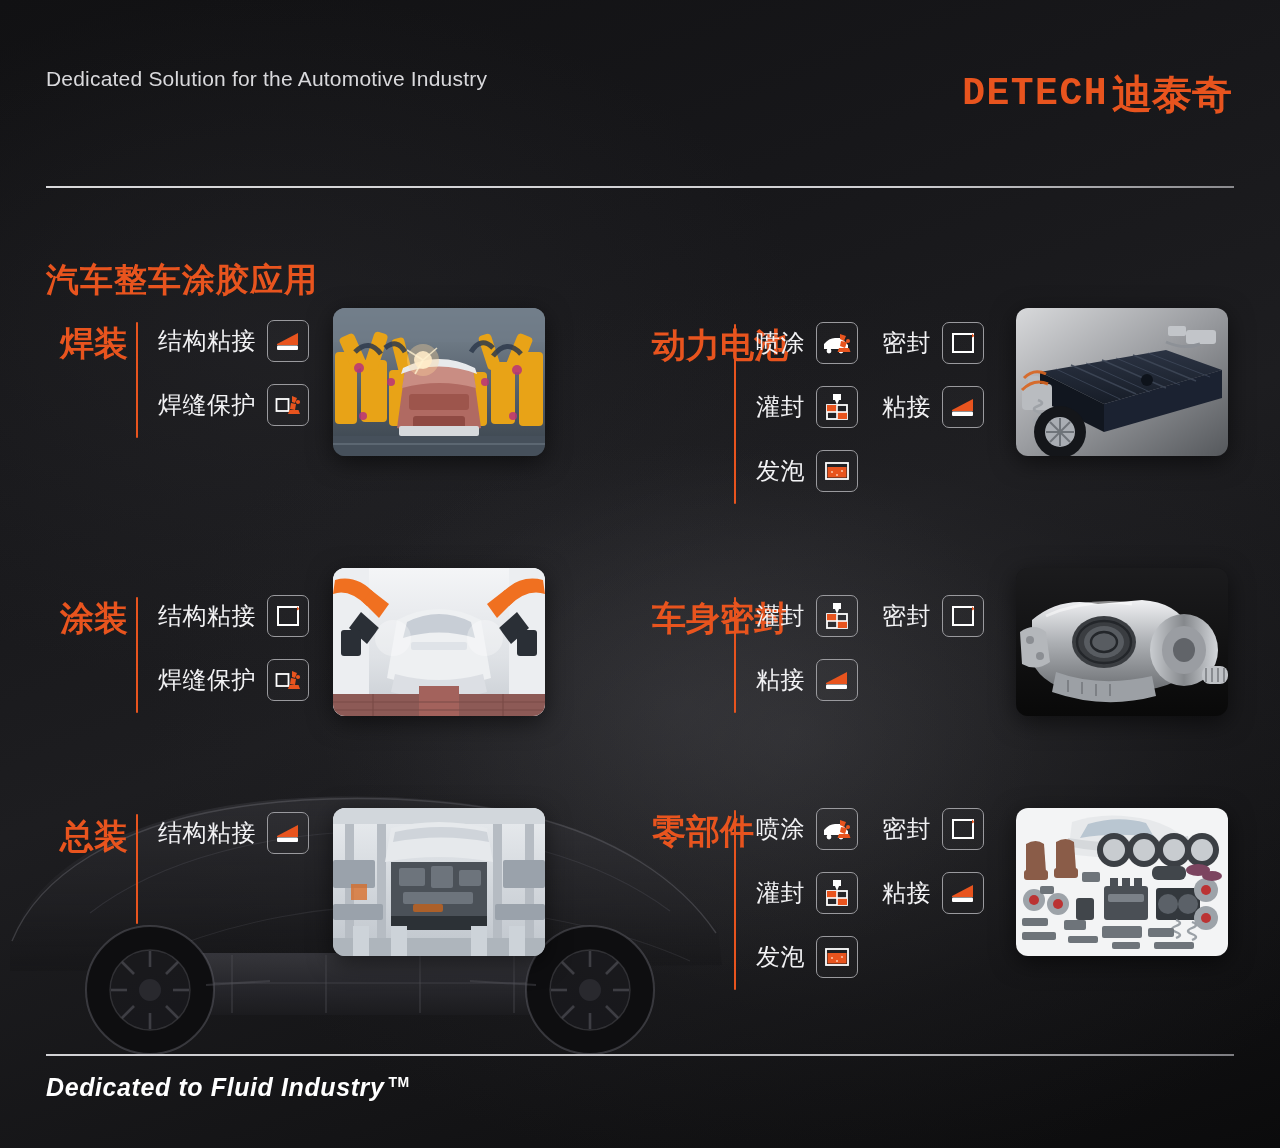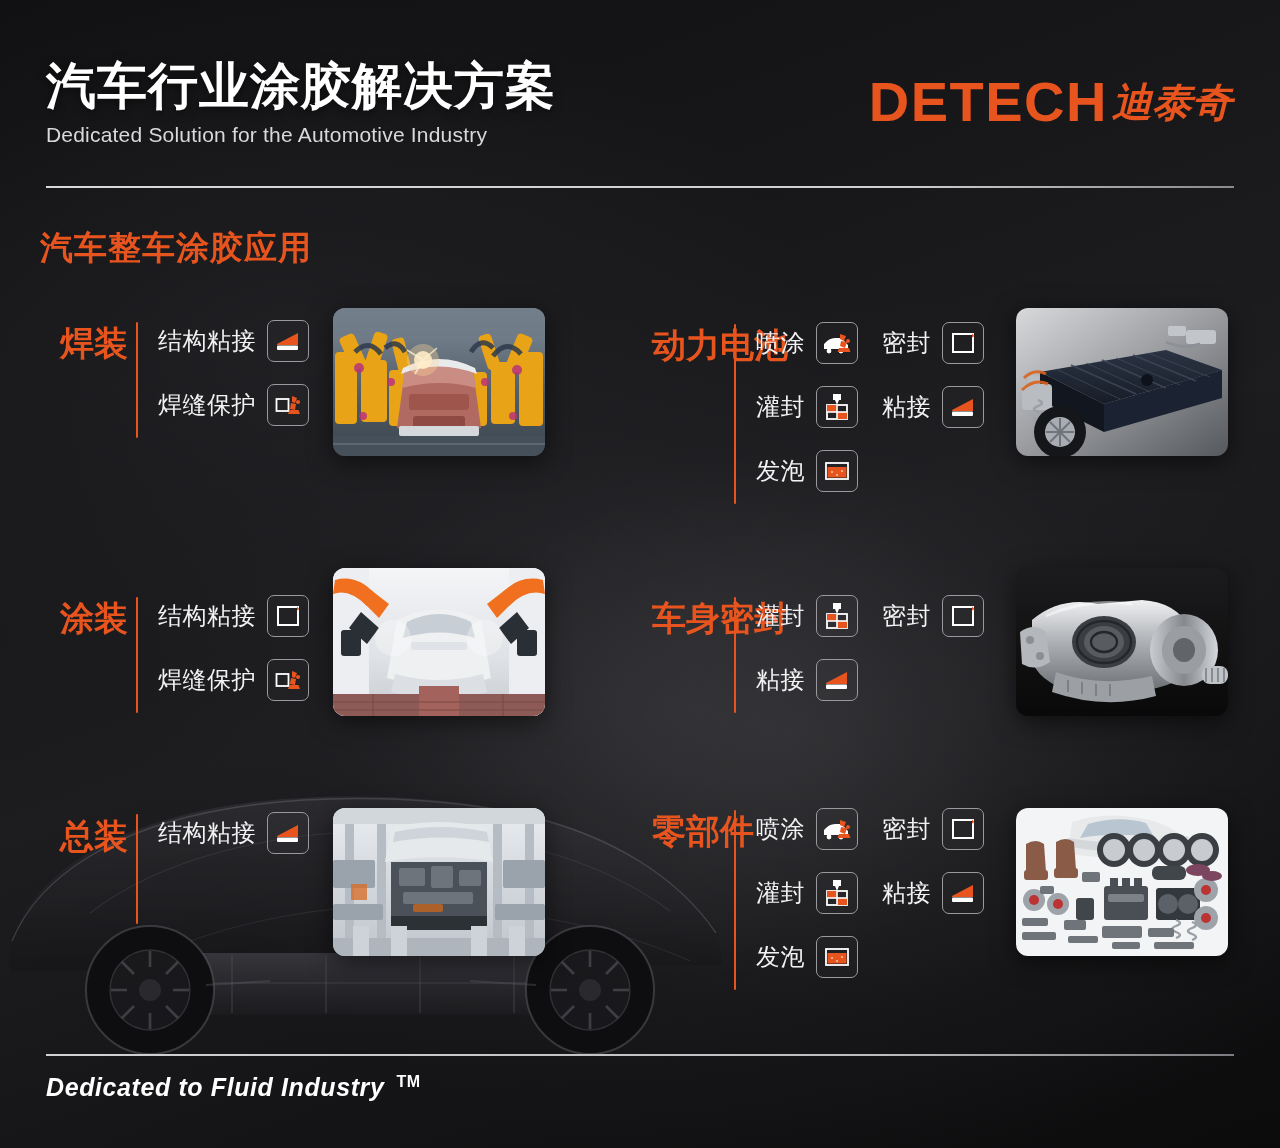--- a/index.html
+++ b/index.html
@@ -66,48 +66,48 @@
     color: #d9d9dc;
   }
   .logo {
     position: absolute;
     right: 2px; top: 16px;
     display: flex;
     align-items: center;
     gap: 4px;
   }
   .logo-mark {
-    font-size: 56px;
+    font-size: 38px;
     font-weight: 800;
     letter-spacing: 1.5px;
     color: #E8541E;
     line-height: 1;
+    font-family: Liberation Mono, monospace;
   }
   .logo-cn {
     font-size: 40px;
     font-weight: 700;
     letter-spacing: 0px;
     color: #E8541E;
     line-height: 1;
-    font-style: italic;
   }
 
   .rule-top {
     position: absolute;
     left: 46px; top: 186px;
     width: 1188px; height: 2px;
     background: linear-gradient(90deg, #d8d8da 0%, #cfcfd2 72%, #8a8a8e 100%);
   }
 
   
   .col {
     position: absolute;
     top: 228px;
   }
-  .col-left  { left: 40px;  width: 560px; }
+  .col-left  { left: 46px;  width: 560px; margin-top: 32px; }
   .col-right { left: 652px; width: 582px; }
 
   .col-heading {
     font-size: 33px;
     font-weight: 700;
     color: #E8541E;
     letter-spacing: 1px;
     margin-bottom: 0;
     line-height: 1.2;
   }
@@ -192,25 +192,25 @@
   .tagline {
     position: absolute;
     left: 46px; bottom: 46px;
     font-size: 25px;
     font-style: italic;
     font-weight: 700;
     letter-spacing: .6px;
     color: #ffffff;
   }
   .tagline sup {
-    font-size: 16px;
+    font-size: 14px;
     font-style: normal;
     font-weight: 700;
     vertical-align: super;
-    margin-left: 12px;
+    margin-left: 4px;
   }
 </style>
 </head>
 <body>
 
 <div class="page">
 
   <div class="bg-glow"></div>
   <div class="bg-car">
     <svg viewBox="0 0 780 330" xmlns="http://www.w3.org/2000/svg" aria-hidden="true">
@@ -274,21 +274,20 @@
           <line x1="648" y1="227" x2="636" y2="239"></line>
             <line x1="604" y1="271" x2="592" y2="283"></line>
         </g>
       </g>
 
       <path d="M236,250 L300,246 M500,246 L566,250" stroke="#5c5c64" stroke-opacity=".4" stroke-width="2"></path>
     </svg>
   </div>
 
   <div class="header">
-    <div class="title-zh">汽车行业涂胶解决方案</div>
     <div class="title-en">Dedicated Solution for the Automotive Industry</div>
     <div class="logo">
       <span class="logo-mark">DETECH</span>
       <span class="logo-cn">迪泰奇</span>
     </div>
   </div>
   <div class="rule-top"></div>
 
   <div class="col col-left">
     <div class="col-heading">汽车整车涂胶应用</div>

